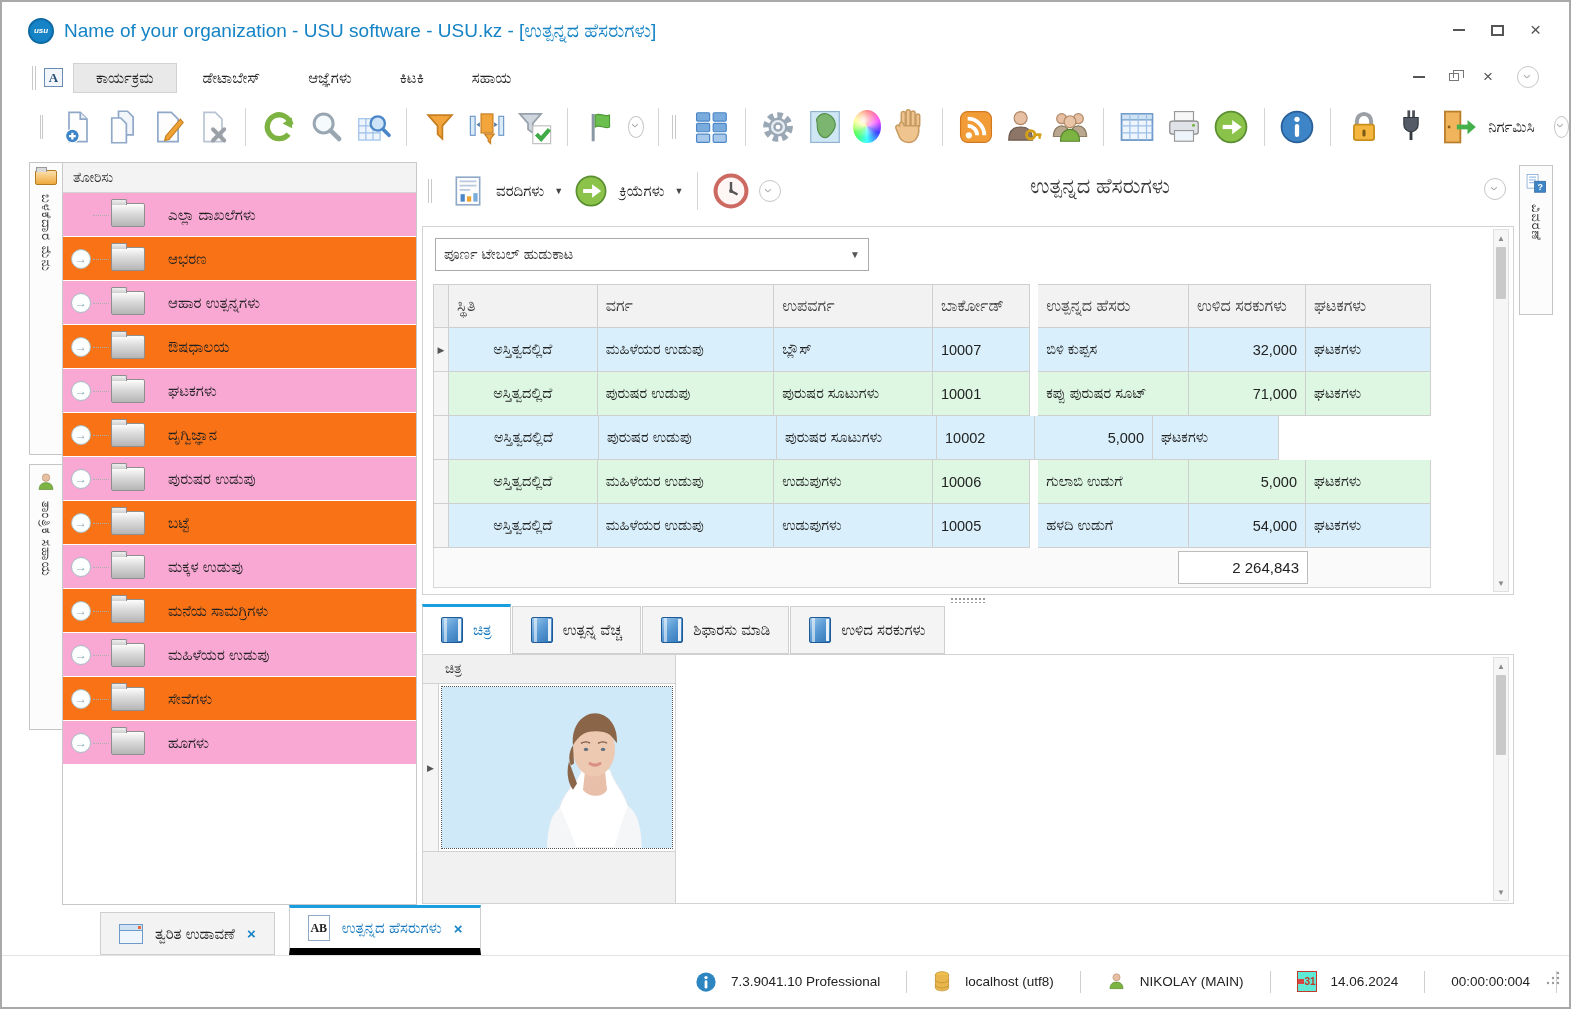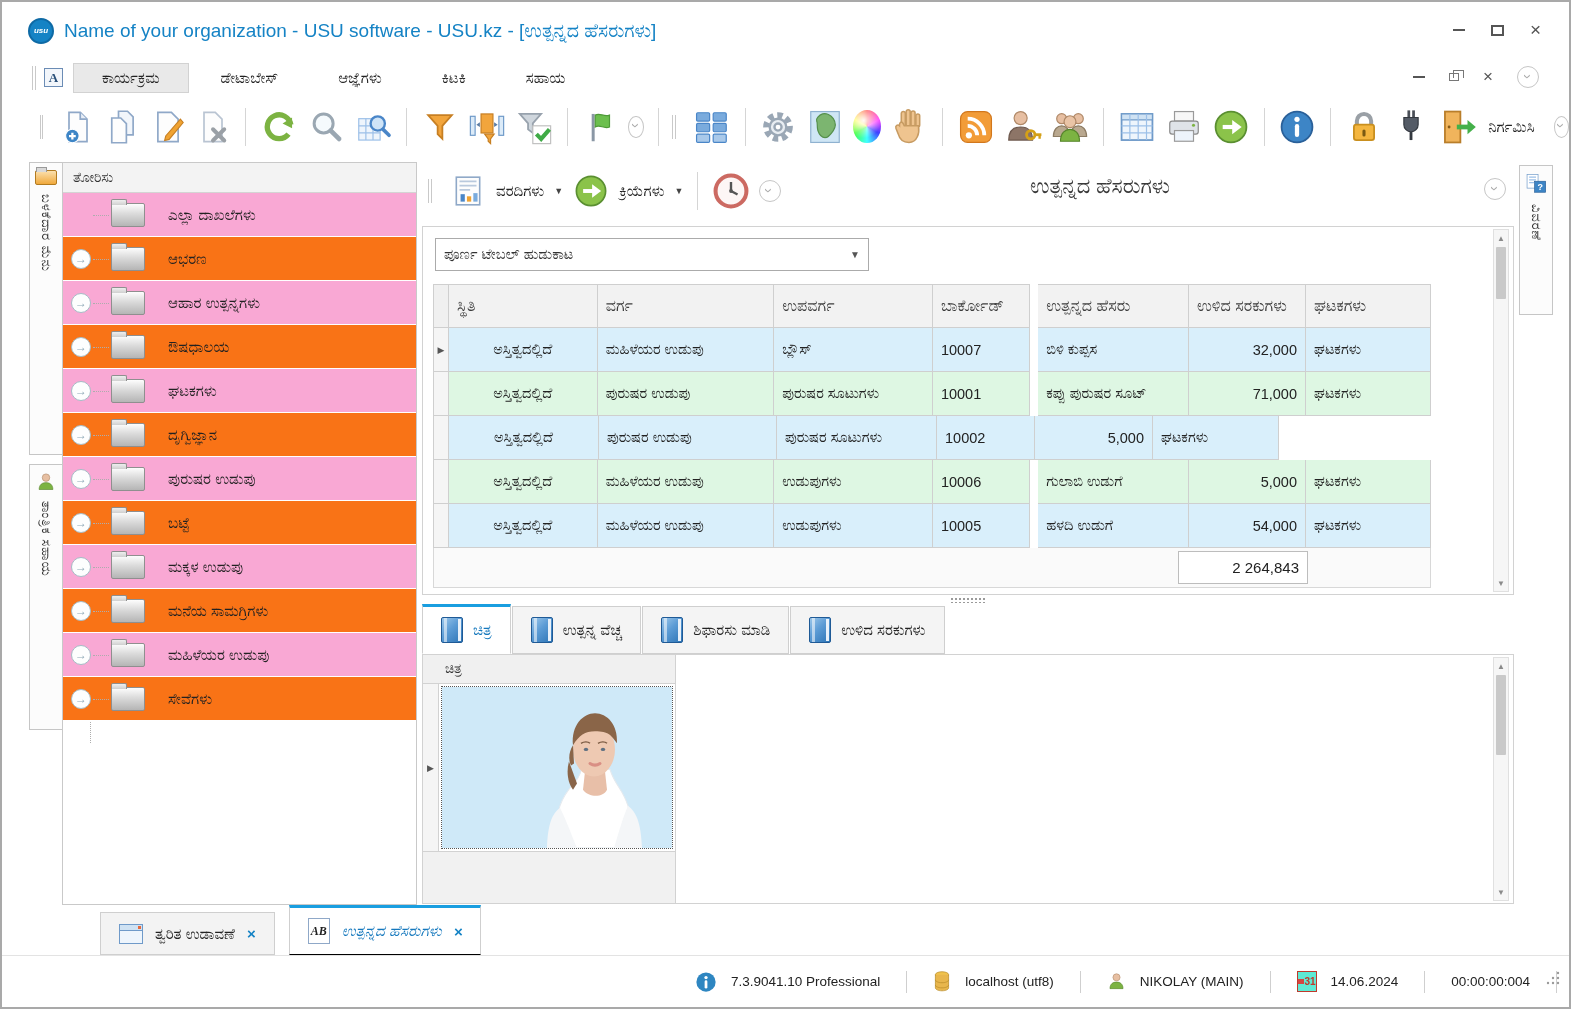--- a/index.html
+++ b/index.html
@@ -11,21 +11,21 @@
   .logo{width:26px;height:26px;border-radius:50%;background:#1583c5;color:#fff;display:flex;align-items:center;justify-content:center;font-size:8px;font-style:italic;font-weight:bold;border:2px solid #0e6aa5;}
   .title-text{color:#1583c5;font-size:19px;margin-left:10px;}
   .win-controls{position:absolute;right:28px;top:22px;display:flex;gap:26px;align-items:center;color:#555;}
   .minus{width:12px;height:2px;background:#555;}
   .maxbox{width:13px;height:11px;border:2px solid #555;}
   .closex{font-size:19px;line-height:12px;color:#555;}
   
   .menubar{left:0;top:57px;right:0;height:37px;background:#fff;display:flex;align-items:center;padding-left:30px;}
   .drag{width:4px;height:24px;border-left:1px solid #c9c9c9;border-right:1px solid #c9c9c9;margin-right:8px;}
   .aicon{width:19px;height:19px;border:1px solid #6b8cb5;color:#274e78;background:#f2f6fb;font-family:"Liberation Serif","DejaVu Serif",serif;font-weight:bold;font-size:13px;display:flex;align-items:center;justify-content:center;margin-right:10px;}
-  .menu-item{font-size:15px;color:#222;padding:5px 28px;margin-right:4px;cursor:default;}
+  .menu-item{font-size:15px;color:#222;padding:5px 22px;margin-right:4px;cursor:default;}
   .menu-item.first{background:#e9e9e9;border:1px solid #d2d2d2;}
   .mdi-controls{position:absolute;right:30px;top:64px;display:flex;gap:24px;align-items:center;color:#777;}
   .restore{width:10px;height:8px;border:1.5px solid #777;position:relative;}
   .restore::before{content:"";position:absolute;left:2.5px;top:-4.5px;width:9px;height:7px;border:1.5px solid #777;border-bottom:none;}
   .chev{width:22px;height:22px;border:1px solid #c6c6c6;border-radius:50%;color:#a9a9a9;display:inline-flex;align-items:center;justify-content:center;background:#fff;}
   .chev::before{content:"\203A";display:inline-block;transform:rotate(90deg);font-size:15px;margin-top:-2px;}
   
   .toolbar{left:0;top:94px;right:0;height:61px;background:#fff;display:flex;align-items:center;padding-left:38px;gap:9px;}
   .tb{width:40px;height:40px;display:flex;align-items:center;justify-content:center;}
   .sep{width:1px;height:38px;background:#d5d5d5;margin:0 5px;}
@@ -98,21 +98,21 @@
   
   .photo-box{left:420px;top:652px;width:1092px;height:250px;background:#fff;border:1px solid #d2d2d2;}
   .photo-head{position:absolute;left:0;top:0;height:29px;width:253px;background:#f0f0f0;border-bottom:1px solid #d2d2d2;border-right:1px solid #d2d2d2;display:flex;align-items:center;padding-left:22px;font-size:13.5px;color:#333;}
   .photo-row-sel{position:absolute;left:0;top:29px;width:16px;height:168px;background:#f5f5f5;border-right:1px solid #d2d2d2;border-bottom:1px solid #d2d2d2;display:flex;align-items:center;justify-content:center;font-size:9px;color:#555;}
   .photo-cell{position:absolute;left:16px;top:29px;width:237px;height:168px;border-bottom:1px solid #d2d2d2;border-right:1px solid #d2d2d2;background:#fff;padding:2px;}
   .photo-inner{width:100%;height:100%;border:1px dotted #555;}
   .photo-footer{position:absolute;left:0;top:197px;width:253px;height:51px;background:#f1f1f1;border-right:1px solid #d2d2d2;}
   
   .doctabs{left:0;top:903px;right:0;height:50px;background:#fff;display:flex;align-items:flex-end;padding-left:98px;}
   .doctab{height:43px;display:flex;align-items:center;gap:12px;padding:0 18px;border:1px solid #cfcfcf;background:#f3f3f3;font-size:15px;color:#222;margin-right:14px;}
-  .doctab.active{height:50px;background:#fff;border-top:3px solid #199ee0;border-bottom:1px solid #000000;color:#1578bd;font-style:italic;}
+  .doctab.active{height:50px;background:#fff;border-top:3px solid #199ee0;border-bottom:7px solid #000000;color:#1578bd;}
   .tabx{color:#1583c5;font-weight:bold;font-size:15px;}
   .winicon{width:24px;height:20px;border:1px solid #6f9ac9;background:#eef5fc;position:relative;}
   .winicon::before{content:"";position:absolute;left:0;right:0;top:0;height:5px;background:#cfe2f3;border-bottom:1px solid #6f9ac9;}
   .winicon::after{content:"";position:absolute;right:1px;top:1px;width:3px;height:3px;background:#e76a3d;}
   .abicon{width:22px;height:26px;border:1px solid #8fa8c8;background:#fff;display:flex;align-items:center;justify-content:center;font-family:"Liberation Serif","DejaVu Serif",serif;font-weight:bold;font-size:12px;color:#222;}
   
   .statusbar{left:0;top:953px;right:0;height:52px;background:#fff;border-top:1px solid #e3e3e3;display:flex;align-items:center;padding-left:30px;gap:14px;font-size:13.5px;color:#222;justify-content:flex-end;}
   .ssep{width:1px;height:22px;background:#cfcfcf;margin:0 12px;}
   .grip{position:absolute;right:8px;top:968px;}
 </style>
@@ -420,20 +420,25 @@
         </div>
       <div class="tree-row blue">
           <span class="expander"></span>
           <span class="folder"></span>
           <span class="tree-label">ಮಹಿಳೆಯರ ಉಡುಪು</span>
         </div>
       <div class="tree-row green">
           <span class="expander"></span>
           <span class="folder"></span>
           <span class="tree-label">ಸೇವೆಗಳು</span>
+        </div>
+      <div class="tree-row blue">
+          <span class="expander"></span>
+          <span class="folder"></span>
+          <span class="tree-label">ಹೂಗಳು</span>
         </div>
     </div>
   </div>
 
   <div class="abs subtoolbar">
     <span class="drag"></span>
     <span class="tb">
         <svg width="34" height="34" viewBox="0 0 32 32">
           <rect x="5" y="3" width="22" height="26" fill="#fdfdfd" stroke="#8fa8c8" stroke-width="1.5"></rect>
           <path d="M8 7h16M8 11h16M8 15h10" stroke="#b9c9dd" stroke-width="1.6"></path>

